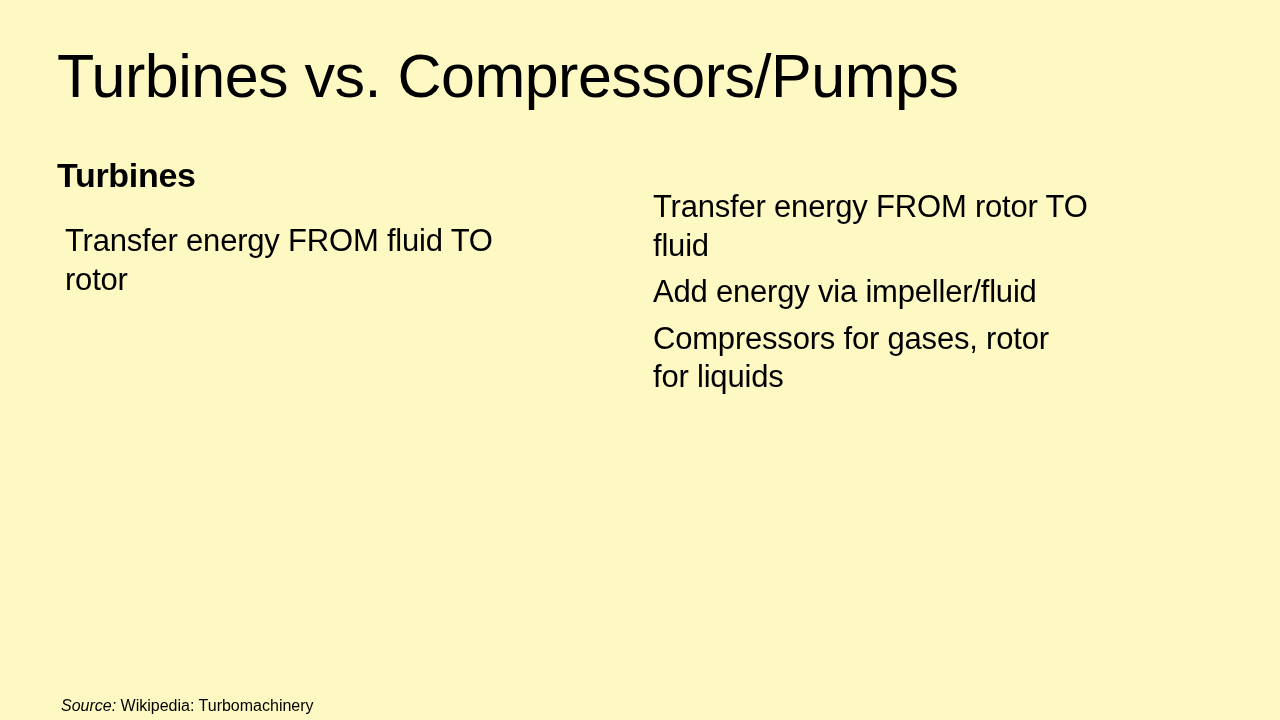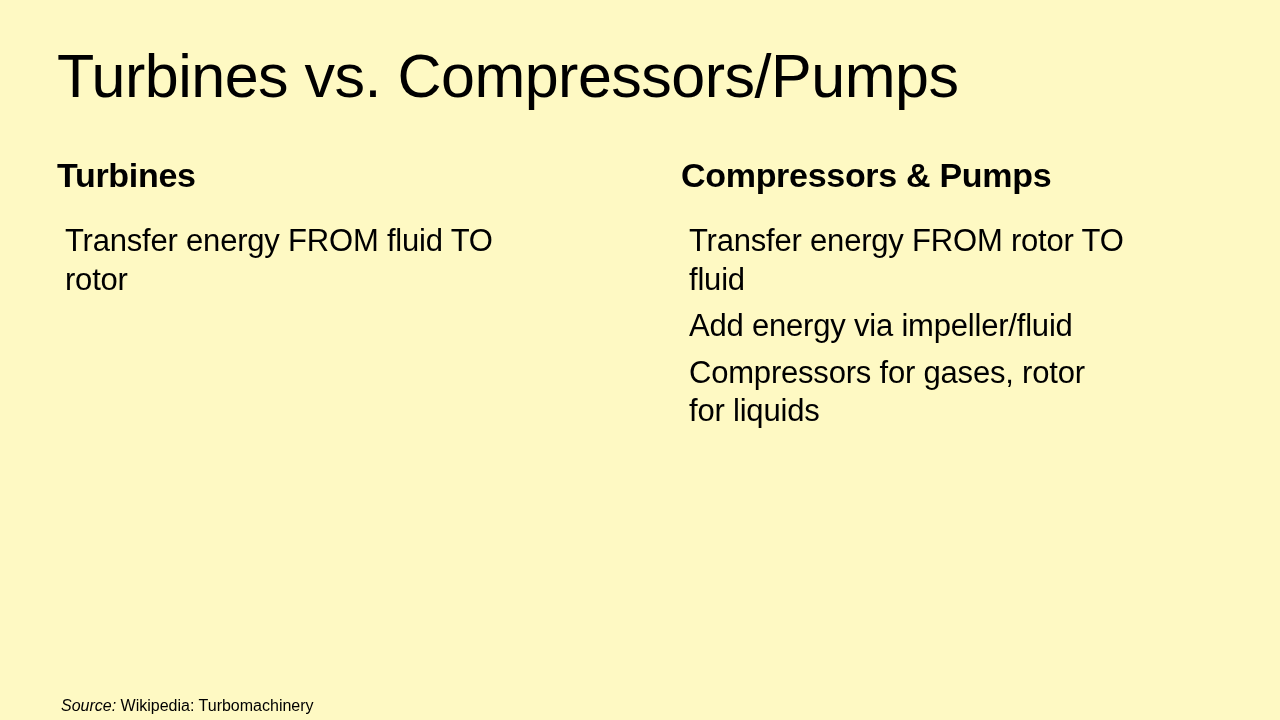--- a/index.html
+++ b/index.html
@@ -29,21 +29,21 @@
     font-weight: 400;
     line-height: 1;
     letter-spacing: -0.5px;
     white-space: nowrap;
   }
   .columns {
     position: absolute;
     left: 57px;
     top: 158px;
     display: flex;
-    gap: 84px;
+    gap: 48px;
   }
   .col {
     width: 540px;
   }
   .col-heading {
     margin: 0;
     font-size: 34px;
     font-weight: 700;
     line-height: 1;
     letter-spacing: -0.3px;
@@ -84,21 +84,20 @@
 
     <section class="col">
       <h2 class="col-heading">Turbines</h2>
       <div class="col-body">
         <p>Transfer energy FROM fluid TO
 rotor</p>
       </div>
     </section>
 
     <section class="col">
-      <h2 class="col-heading">Compressors &amp; Pumps</h2>
       <div class="col-body">
         <p>Transfer energy FROM rotor TO
 fluid</p>
         <p>Add energy via impeller/fluid</p>
         <p>Compressors for gases, rotor
 for liquids</p>
       </div>
     </section>
 
   </div>

